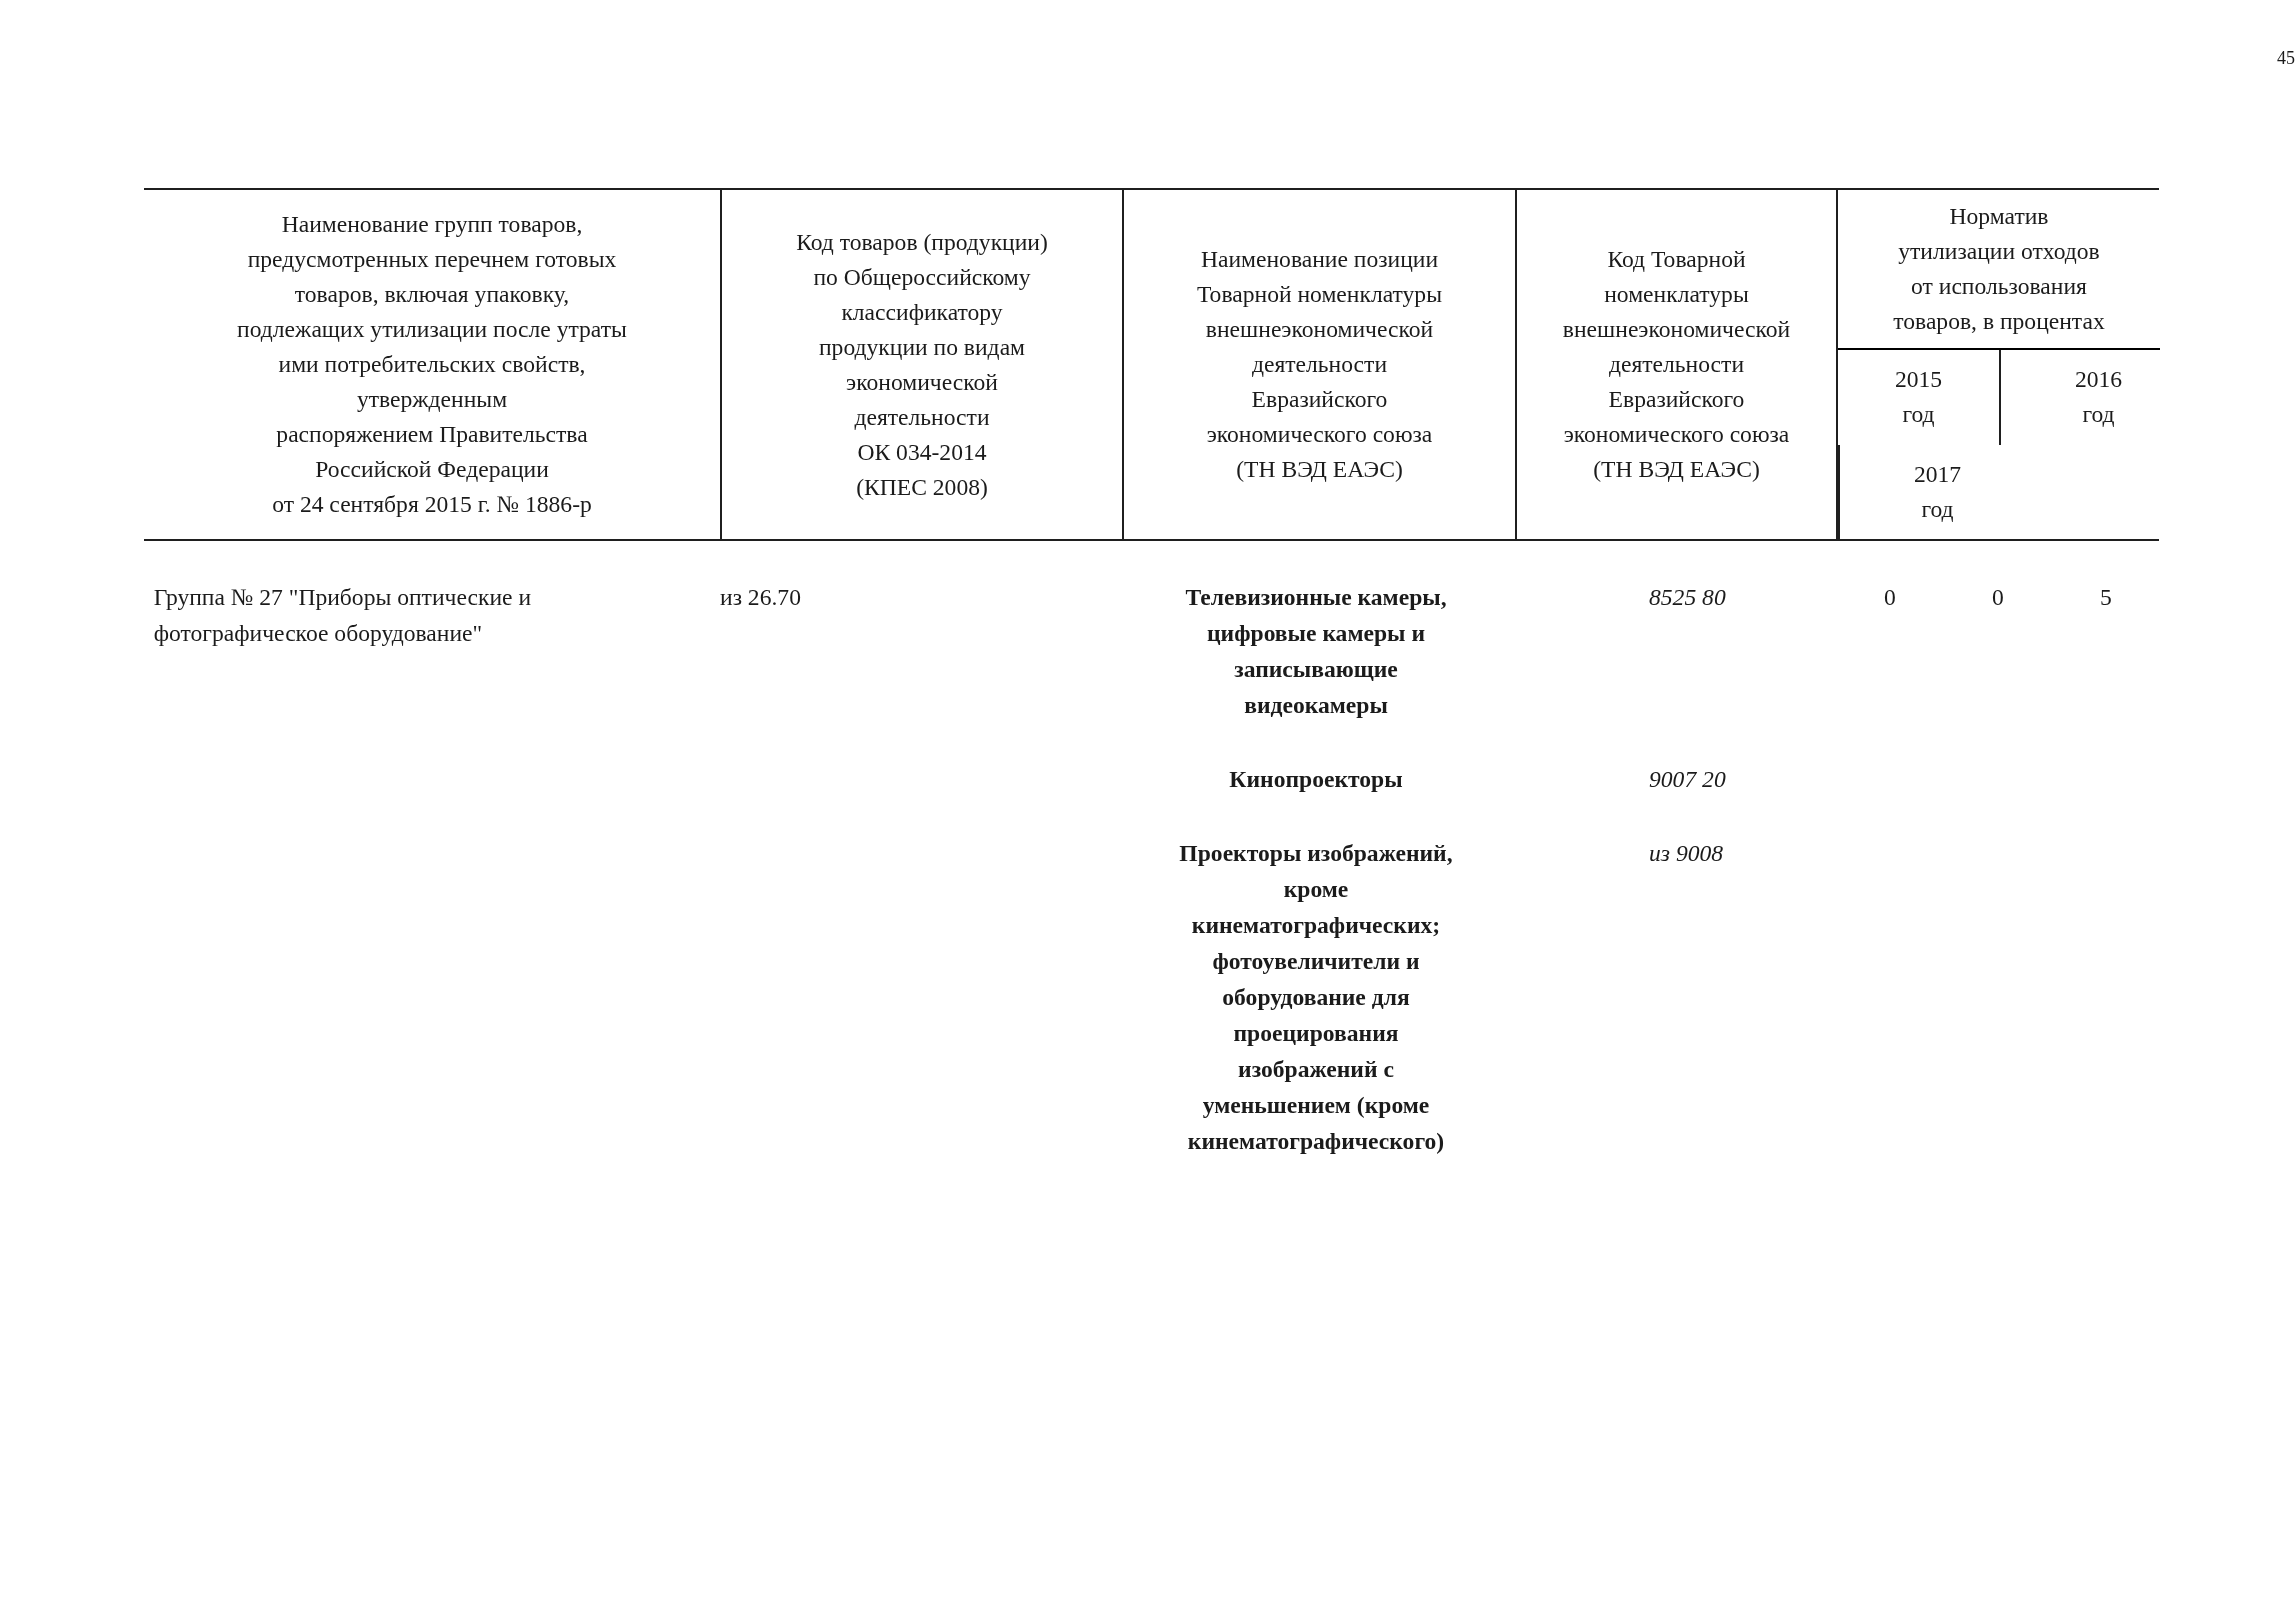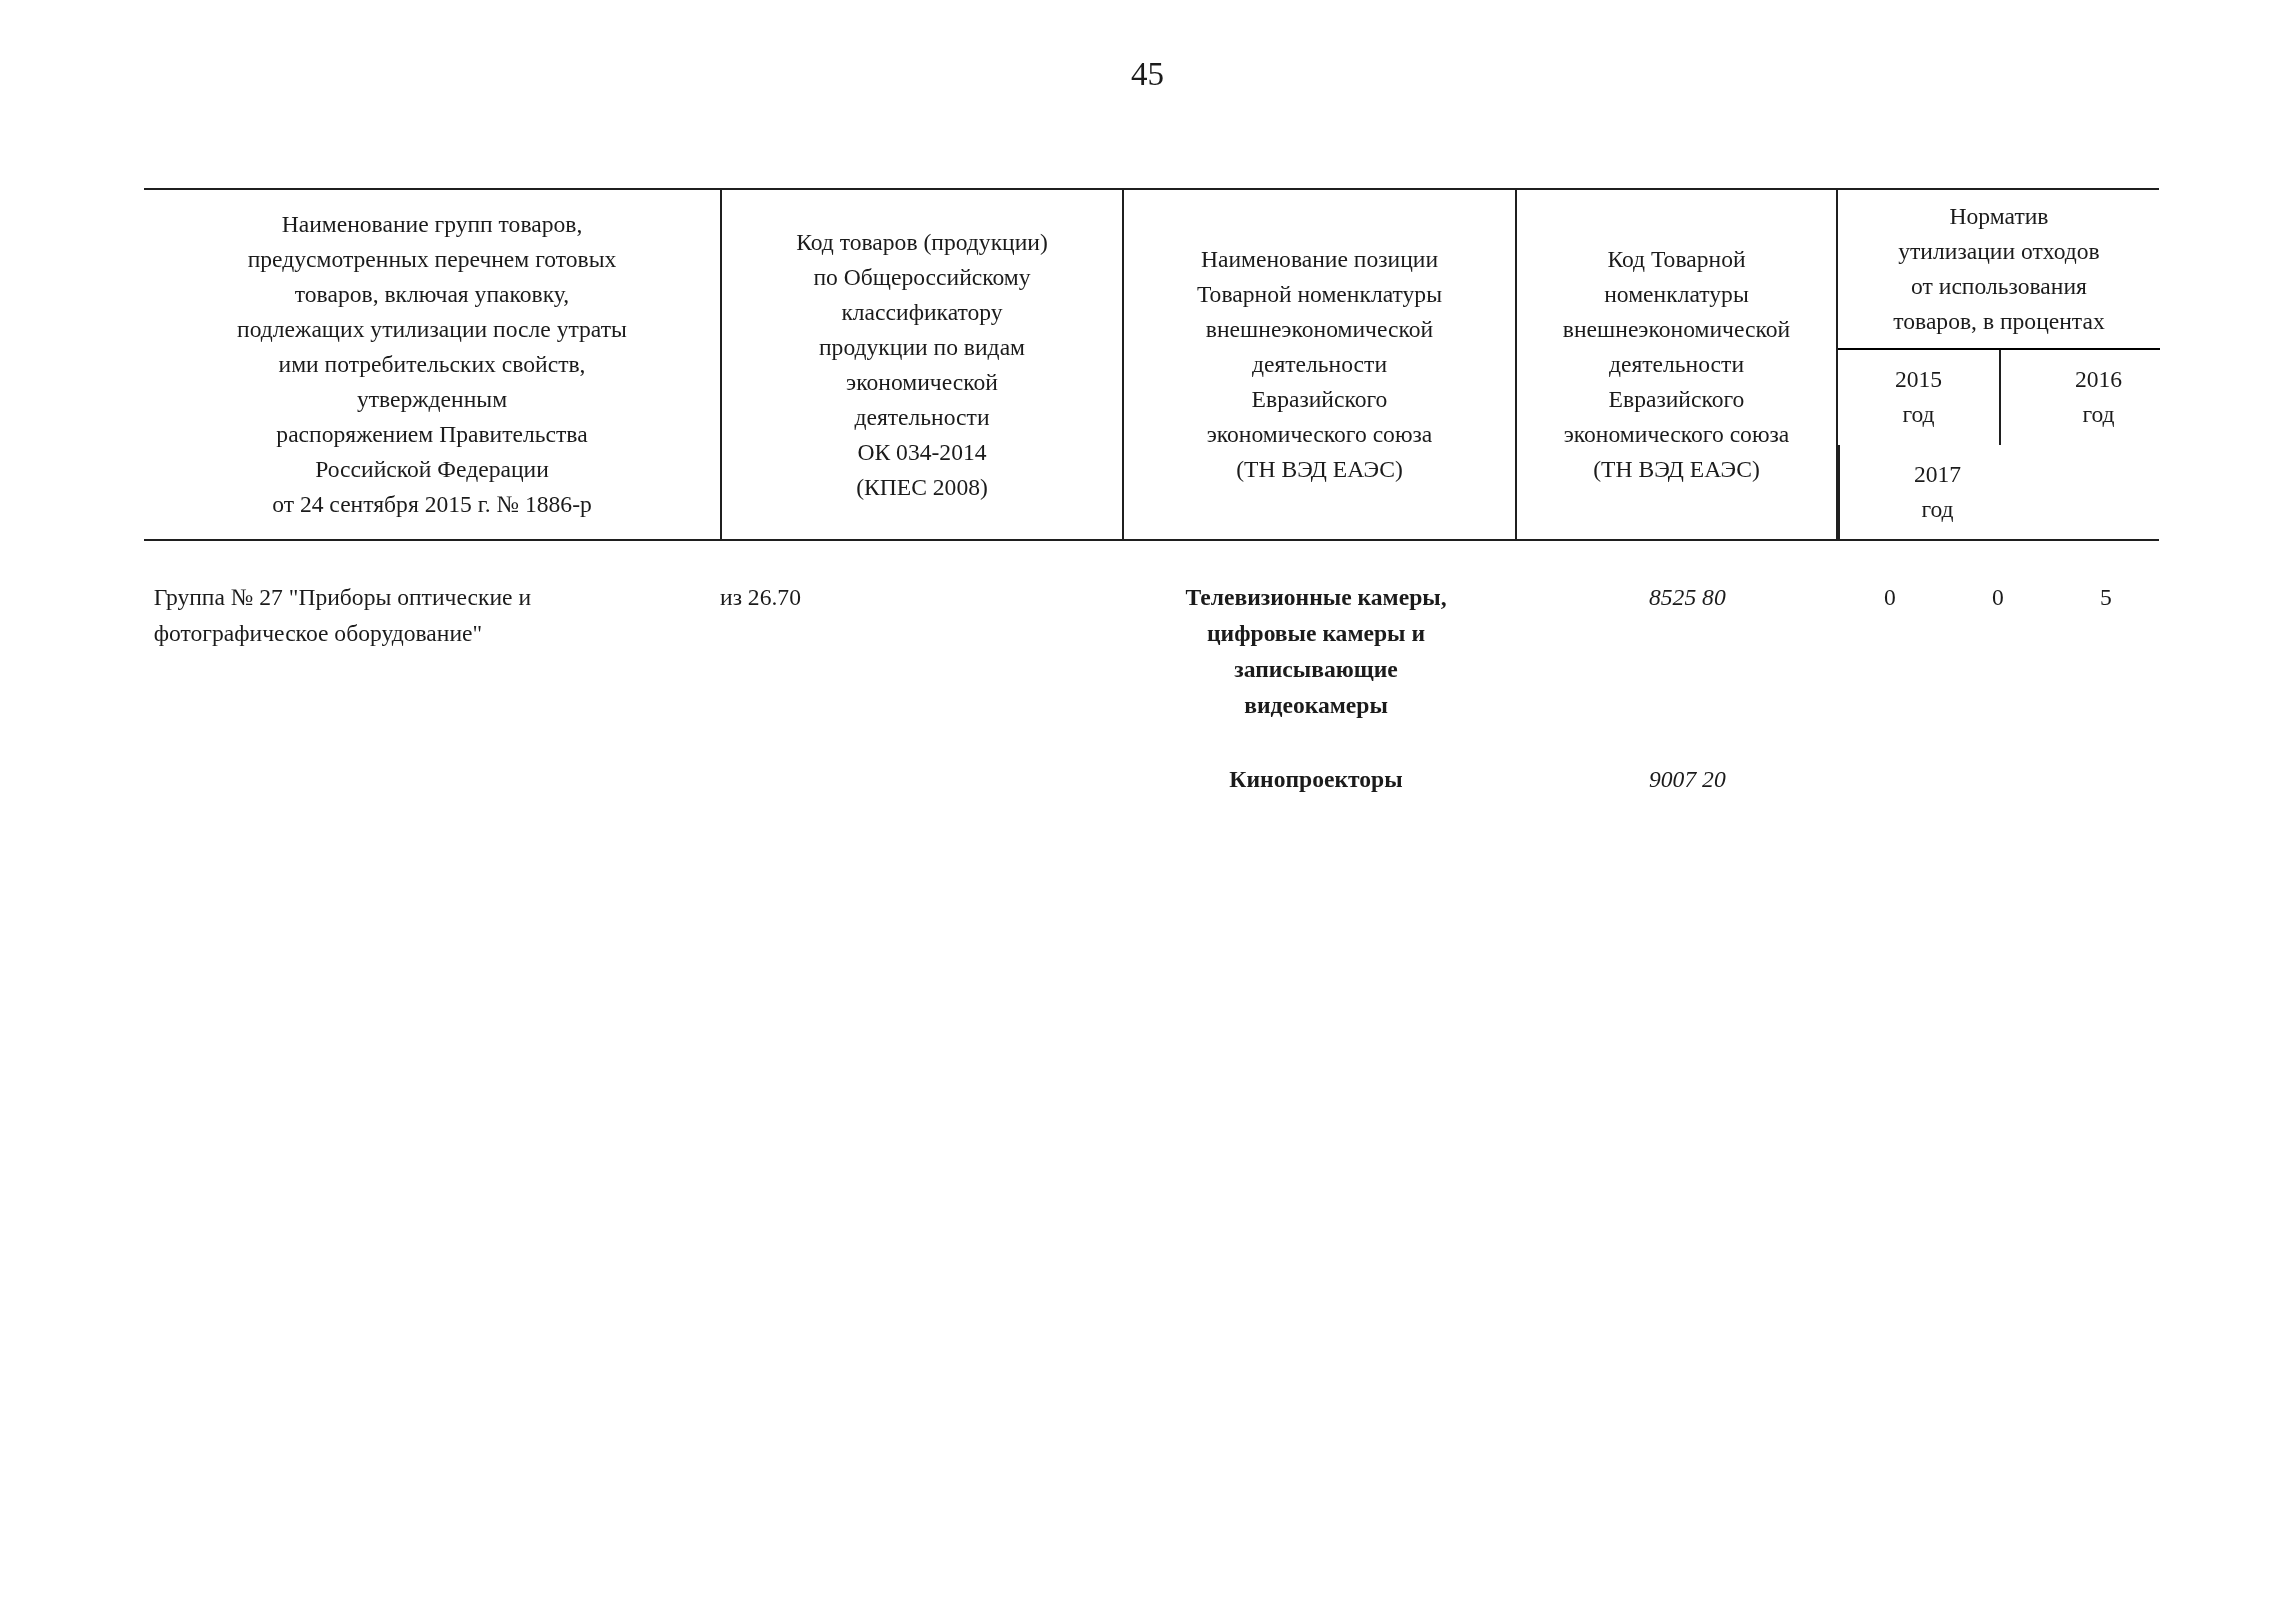--- a/index.html
+++ b/index.html
@@ -14,25 +14,25 @@
     background: #ffffff;
     color: #1b1b1b;
     font-family: "Liberation Serif", "DejaVu Serif", serif;
     overflow: hidden;
     box-sizing: border-box;
   }
   .page * { box-sizing: border-box; }
 
   .page-number {
     position: absolute;
-    top: 60px;
+    top: 44px;
     left: 0;
     width: 100%;
-    text-align: center;
-    font-size: 33px;
+    text-align: right;
+    font-size: 18px;
     line-height: 29px;
   }
 
   .doc-table {
     position: absolute;
     left: 144px;
     top: 188px;
     width: 2015px;
   }
 
@@ -184,17 +184,32 @@
 
 
       <div class="row">
         <div class="cell c1"></div>
         <div class="cell c2"></div>
         <div class="cell c3">Кинопроекторы</div>
         <div class="cell c4">9007 20</div>
         <div class="cell c5"></div>
       </div>
 
+      <div class="row">
+        <div class="cell c1"></div>
+        <div class="cell c2"></div>
+        <div class="cell c3">Проекторы изображений,
+кроме
+кинематографических;
+фотоувеличители и
+оборудование для
+проецирования
+изображений с
+уменьшением (кроме
+кинематографического)</div>
+        <div class="cell c4">из 9008</div>
+        <div class="cell c5"></div>
+      </div>
 
     </div>
   </div>
 </div>
 
 
 </body></html>

